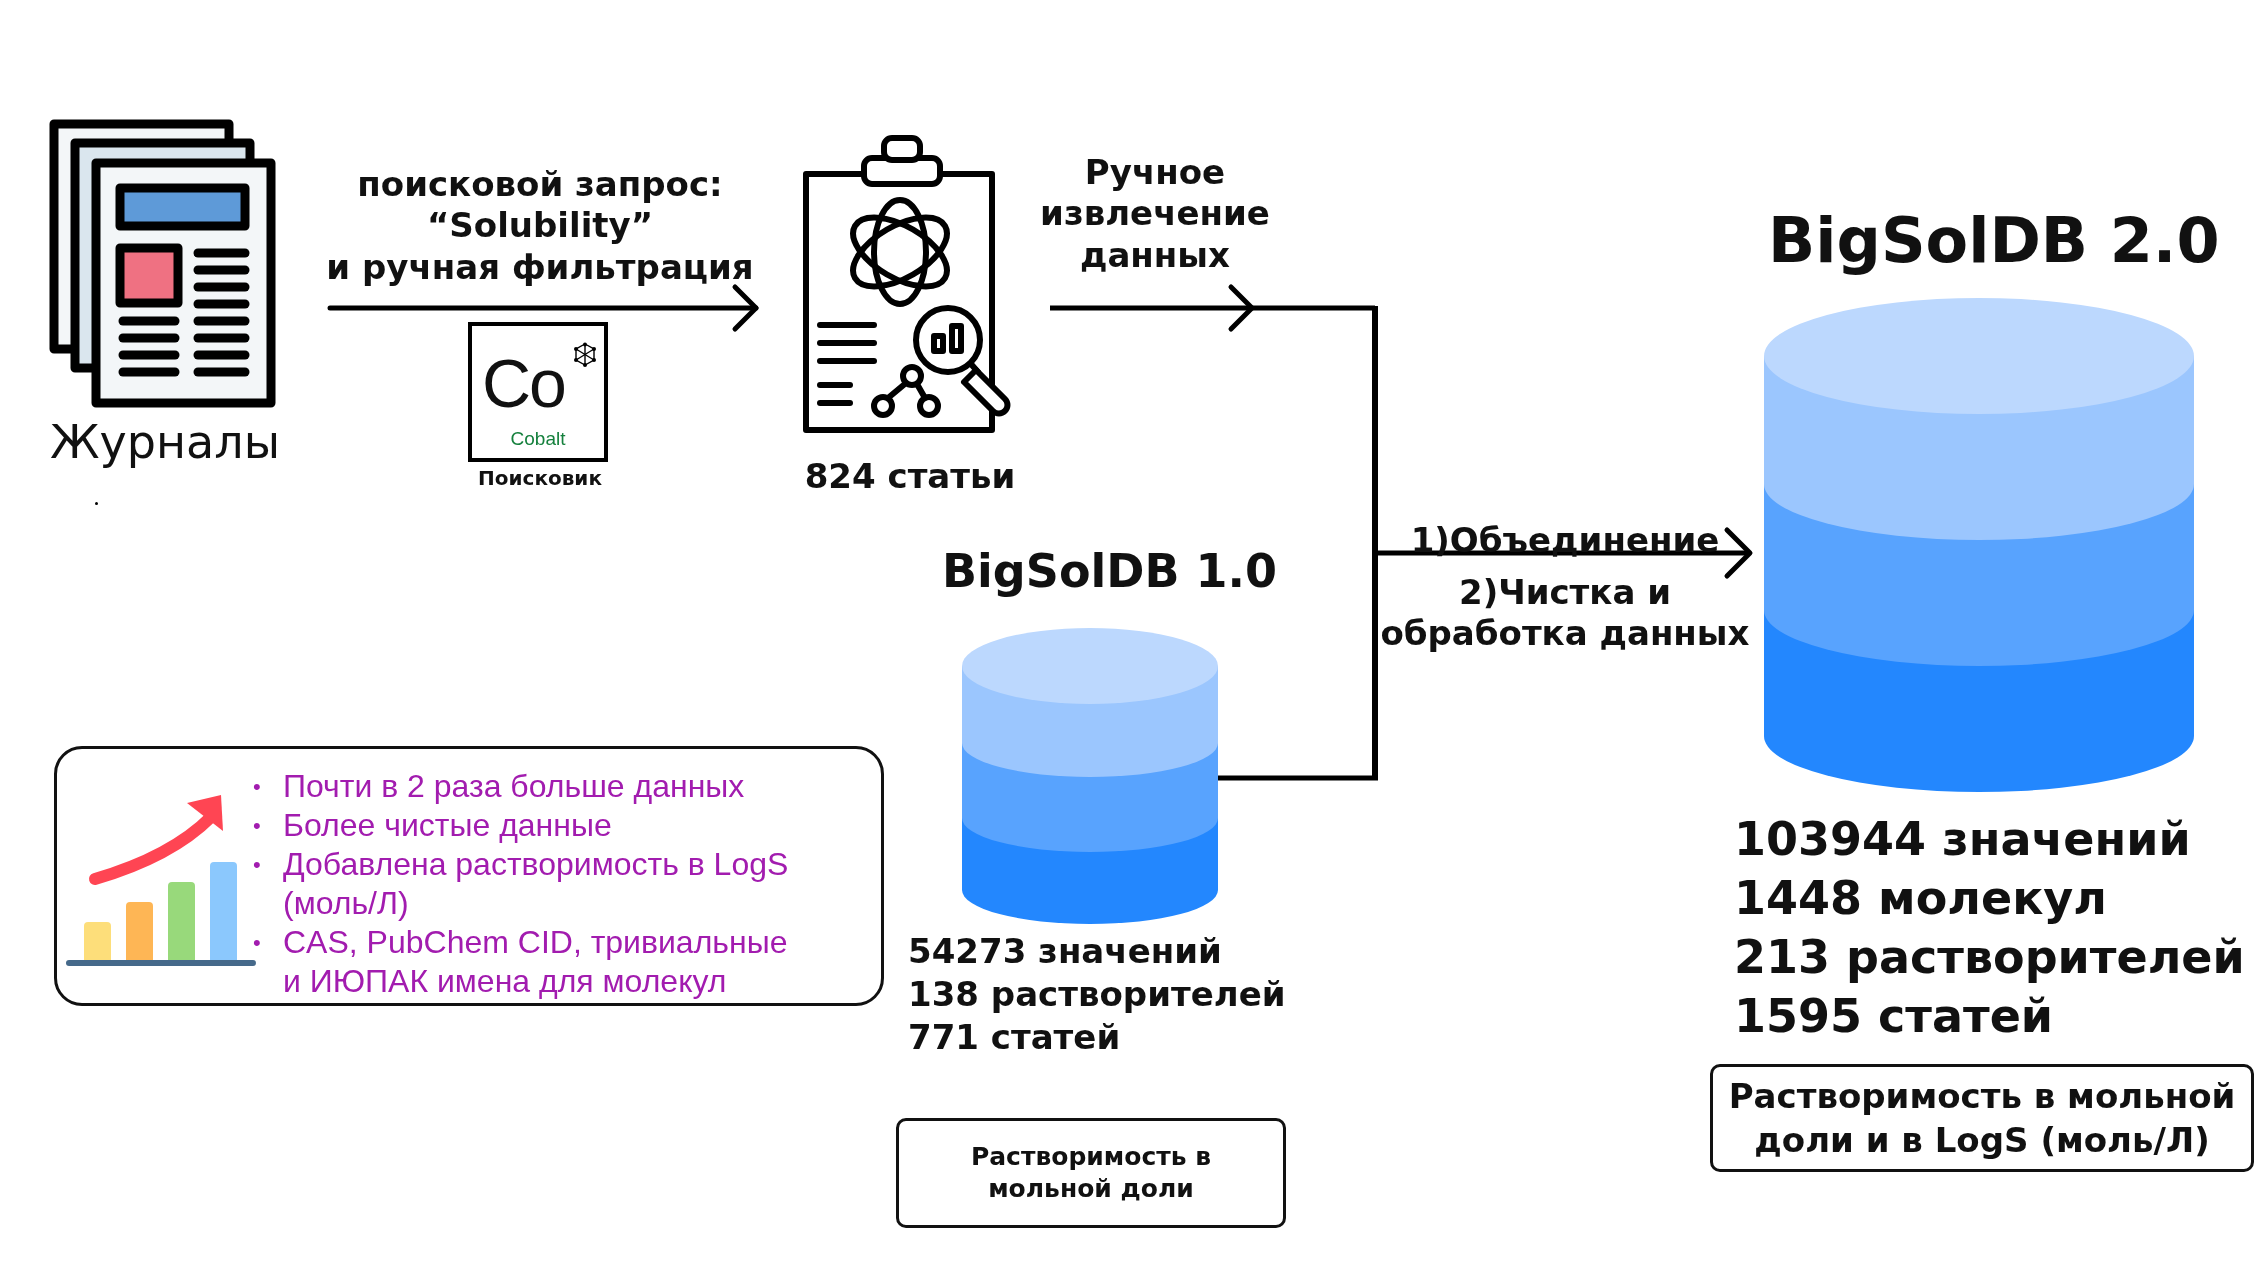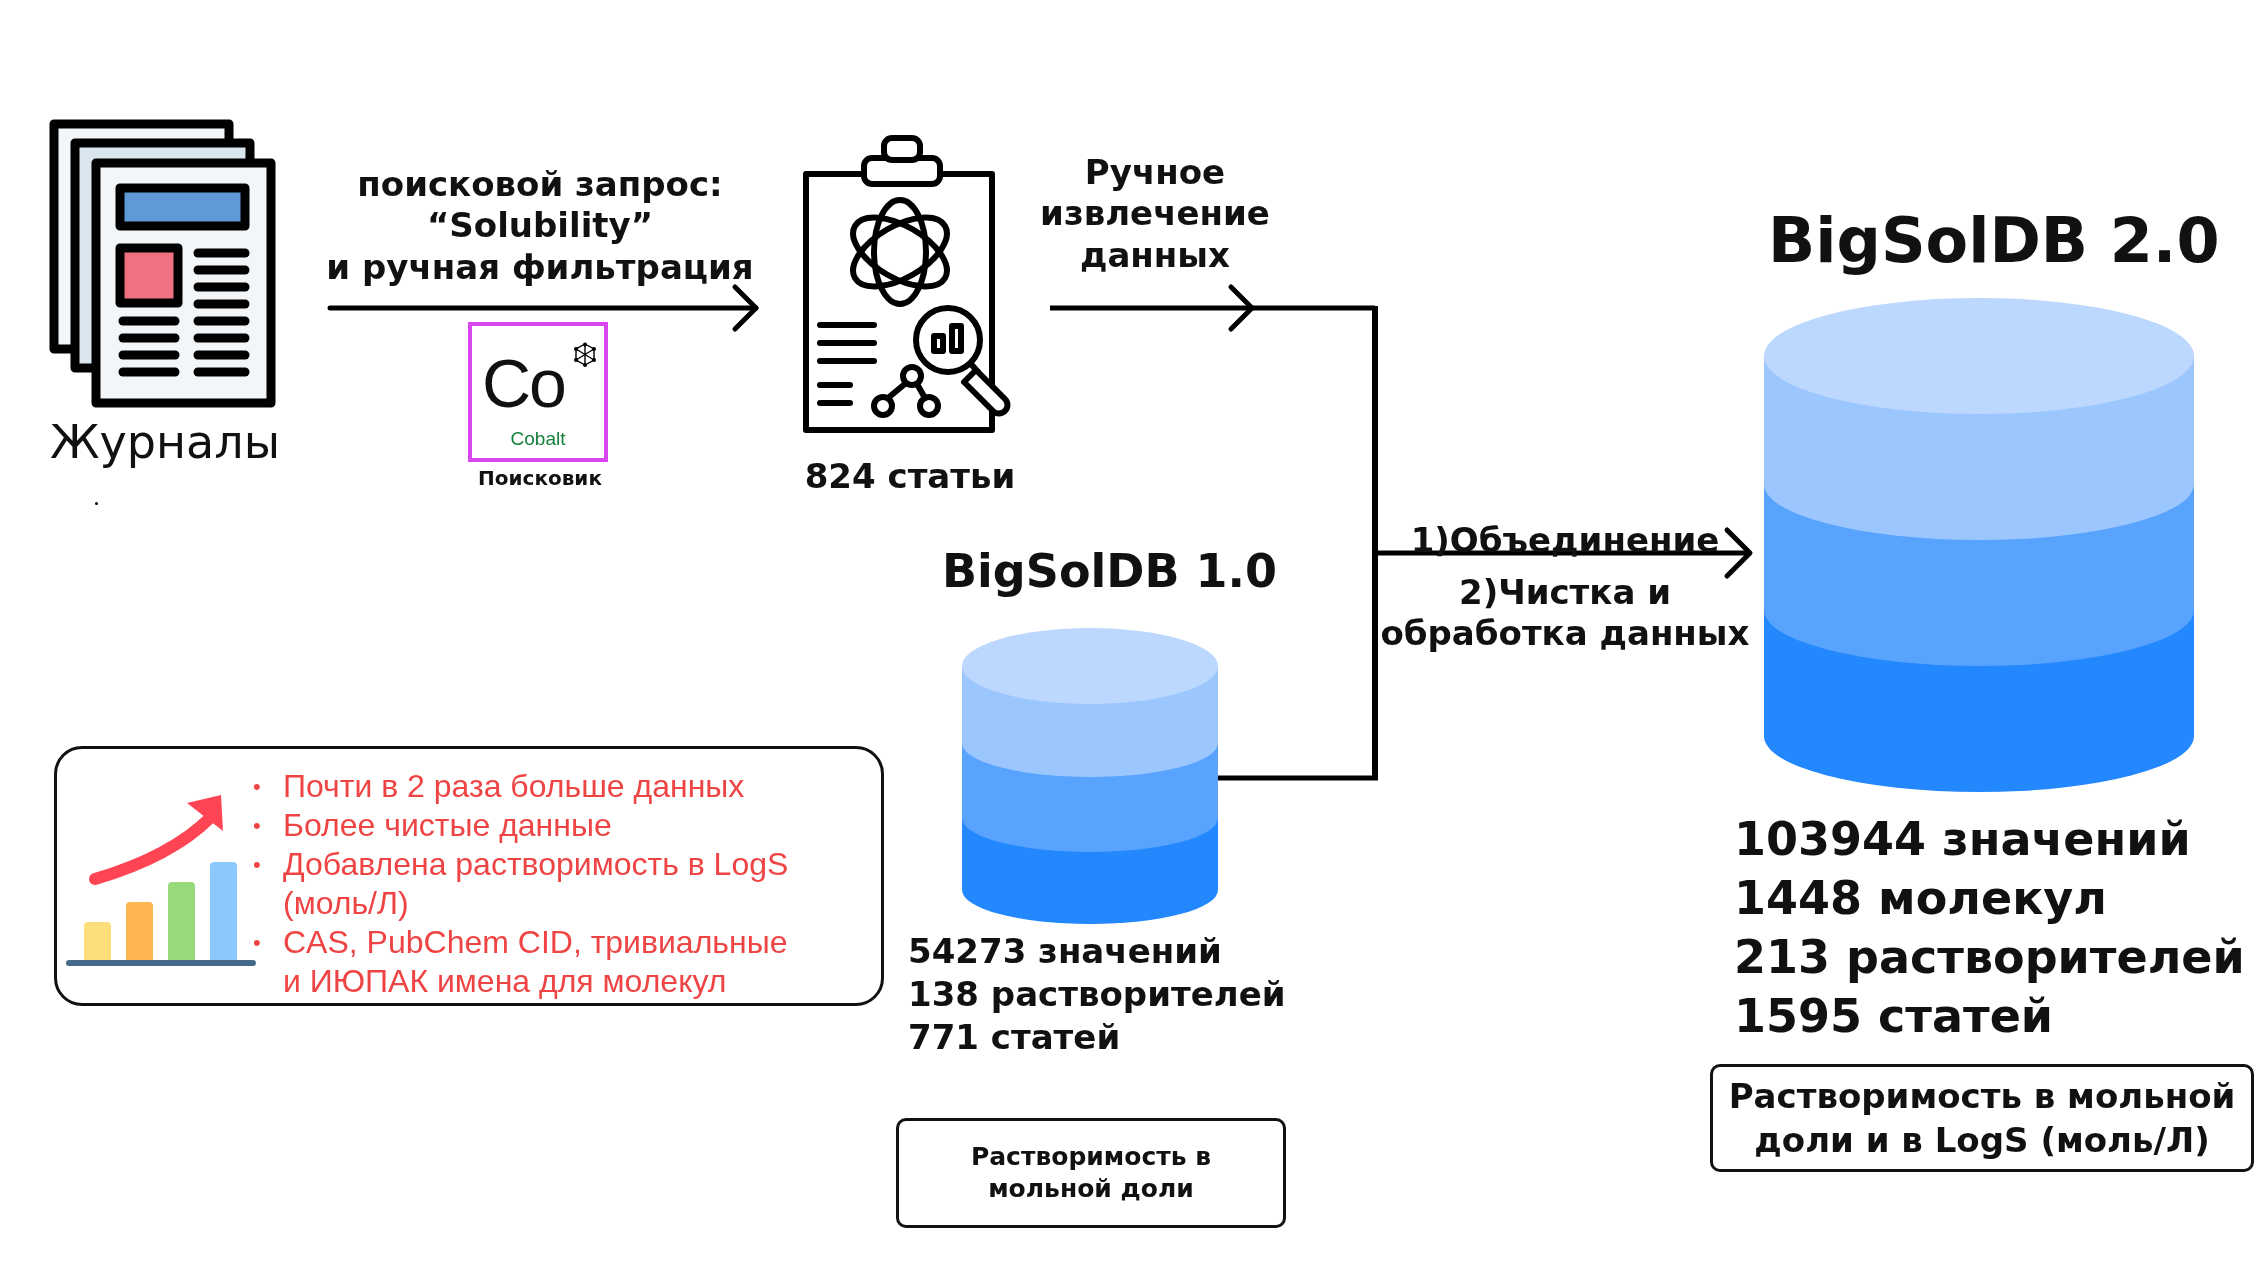--- a/index.html
+++ b/index.html
@@ -8,24 +8,24 @@
   .abs { position: absolute; }
   .txt { font-weight: bold; text-align: center; line-height: 1.22; white-space: pre-line; }
   .flow-svg { position: absolute; left: 0; top: 0; width: 2258px; height: 1262px; }
   .db-title { font-weight: bold; white-space: nowrap; }
   .stats { font-weight: bold; line-height: 1.27; }
   .stats div { white-space: nowrap; }
   .boxed { border: 3px solid #111; border-radius: 10px; text-align: center; font-weight: bold;
            line-height: 1.3; box-sizing: border-box; display: flex; align-items: center; justify-content: center; }
   .feature-box { border: 3px solid #111; border-radius: 28px; box-sizing: border-box; }
   .feature-list { list-style: none; margin: 0; padding: 0; font-family: "Liberation Sans", sans-serif;
-                  font-size: 32px; line-height: 39px; color: #ef4444; }
+                  font-size: 32px; line-height: 39px; color: #a21caf; }
   .feature-list li { position: relative; padding-left: 30px; }
   .feature-list li::before { content: "•"; position: absolute; left: 0; top: 0; font-size: 22px; }
-  .cobalt-box { border: 4px solid #d946ef; box-sizing: border-box; background: #fff; }
+  .cobalt-box { border: 4px solid #000000; box-sizing: border-box; background: #fff; }
 </style>
 </head>
 <body>
 
 <svg class="flow-svg" viewBox="0 0 2258 1262">
 
   <g stroke="#000" stroke-width="5" fill="none" stroke-linecap="round" stroke-linejoin="round">
     <line x1="330" y1="308" x2="756" y2="308"></line>
     <polyline points="735,287 756,308 735,329"></polyline>
   </g>

